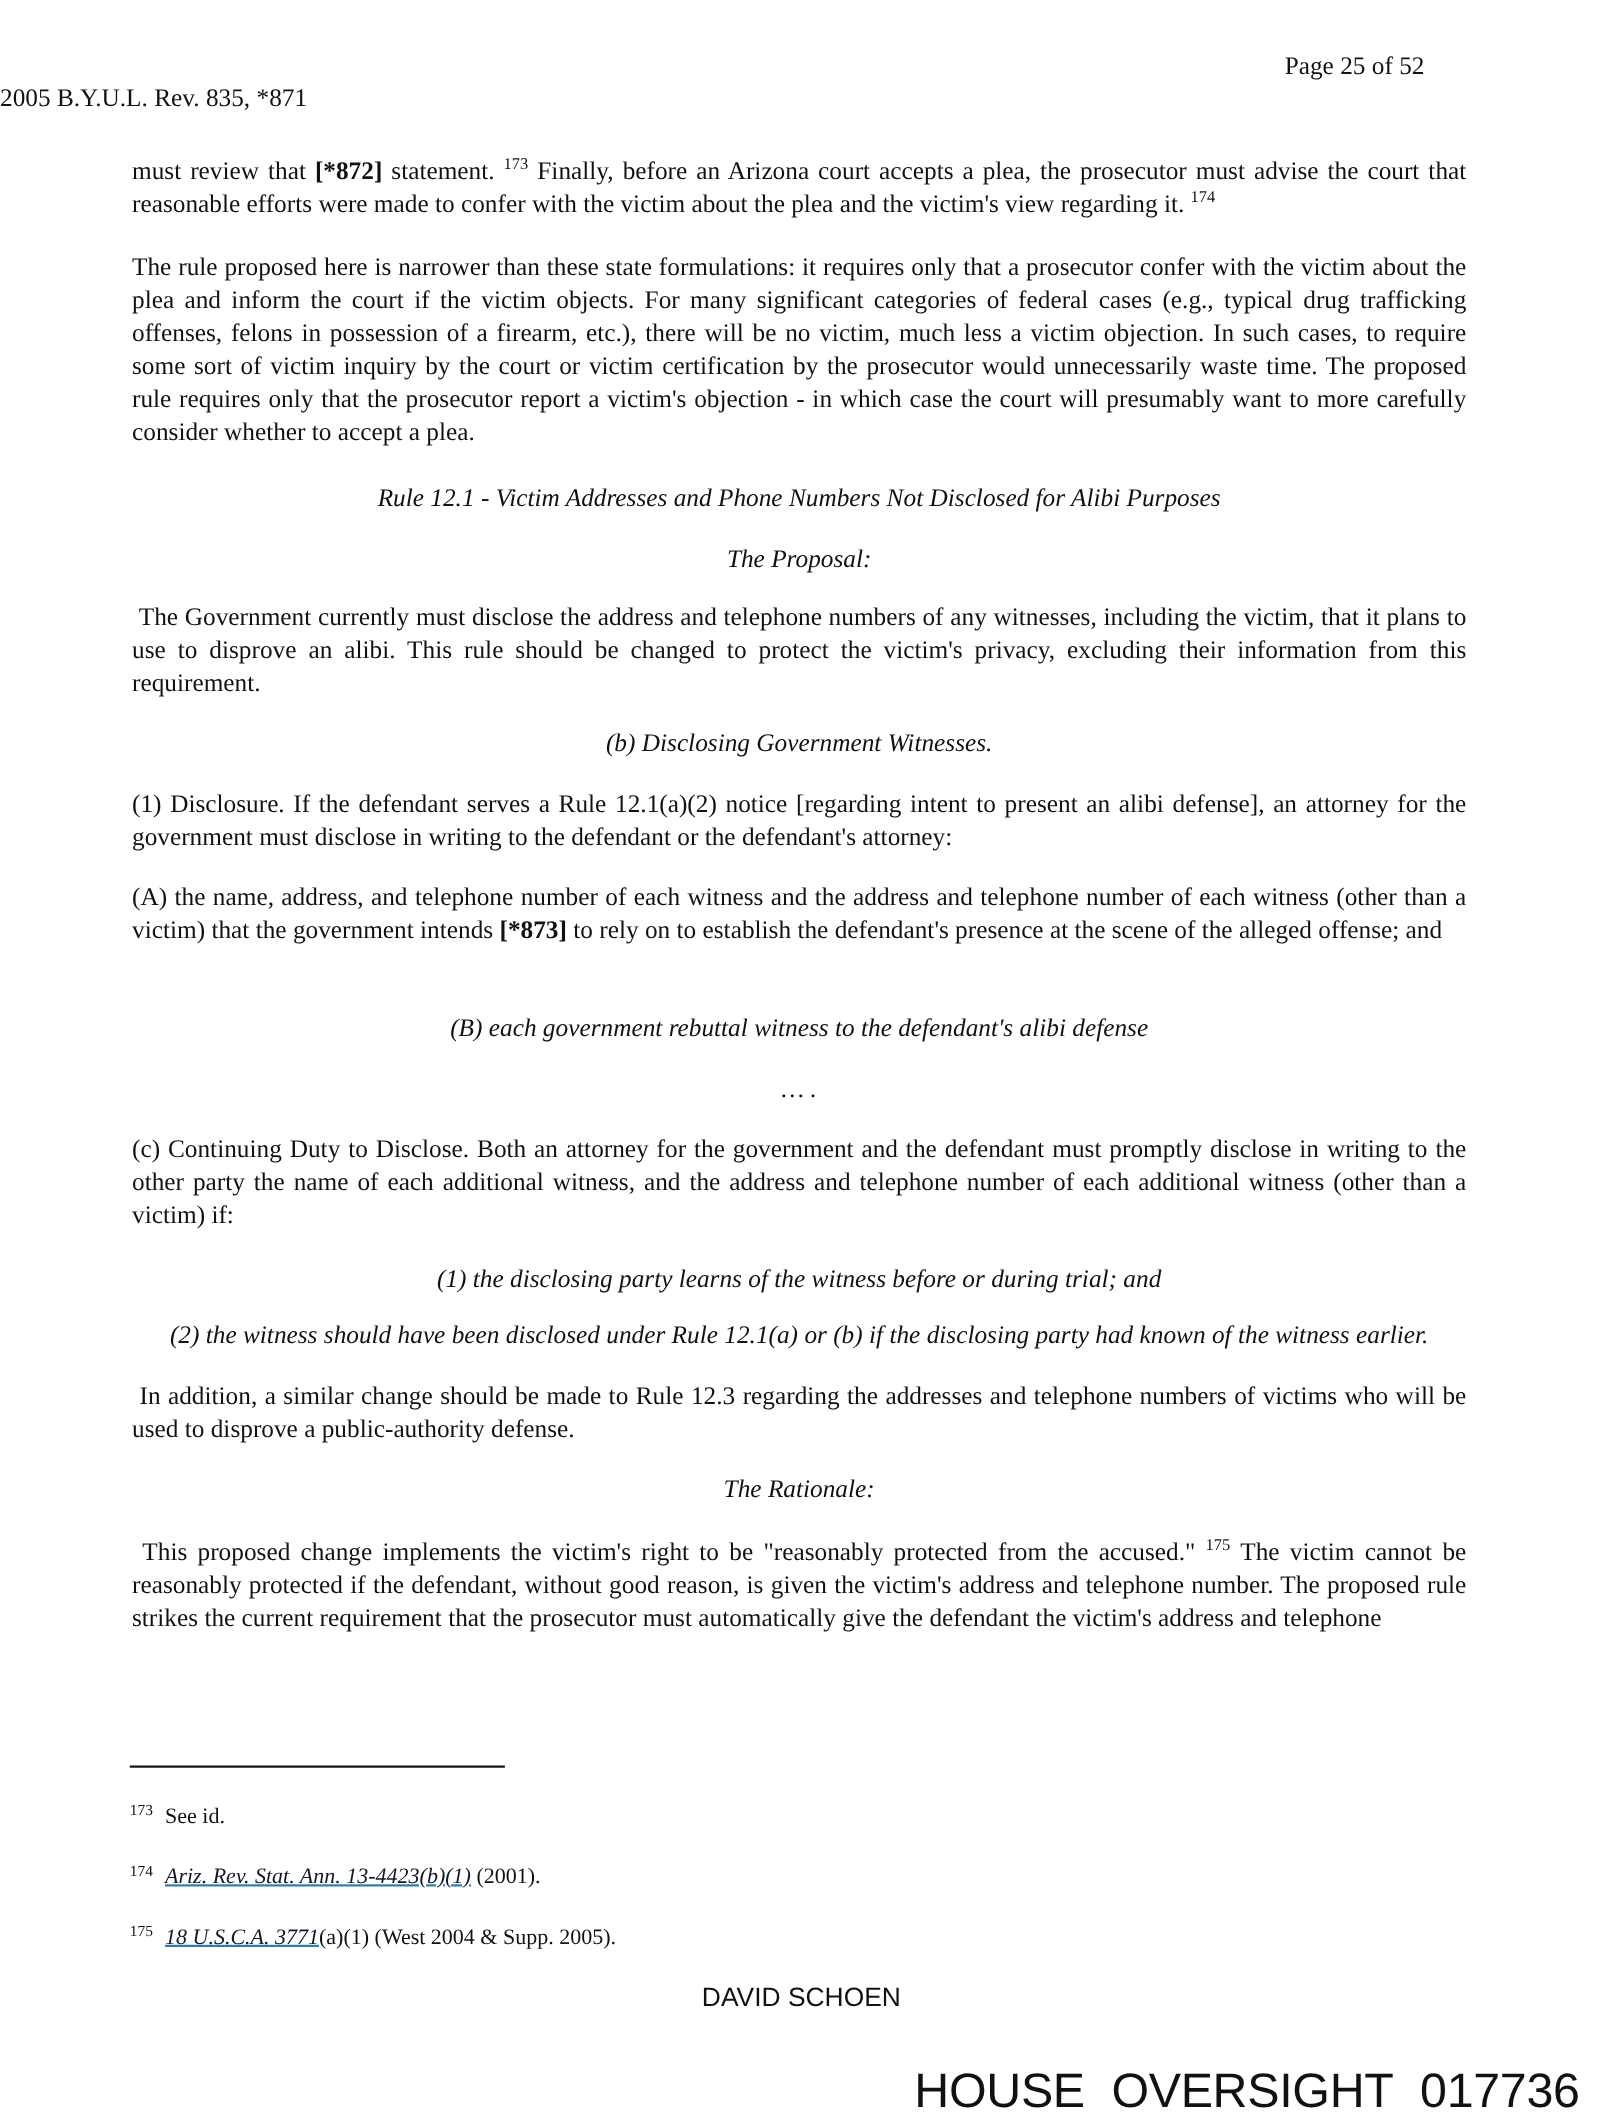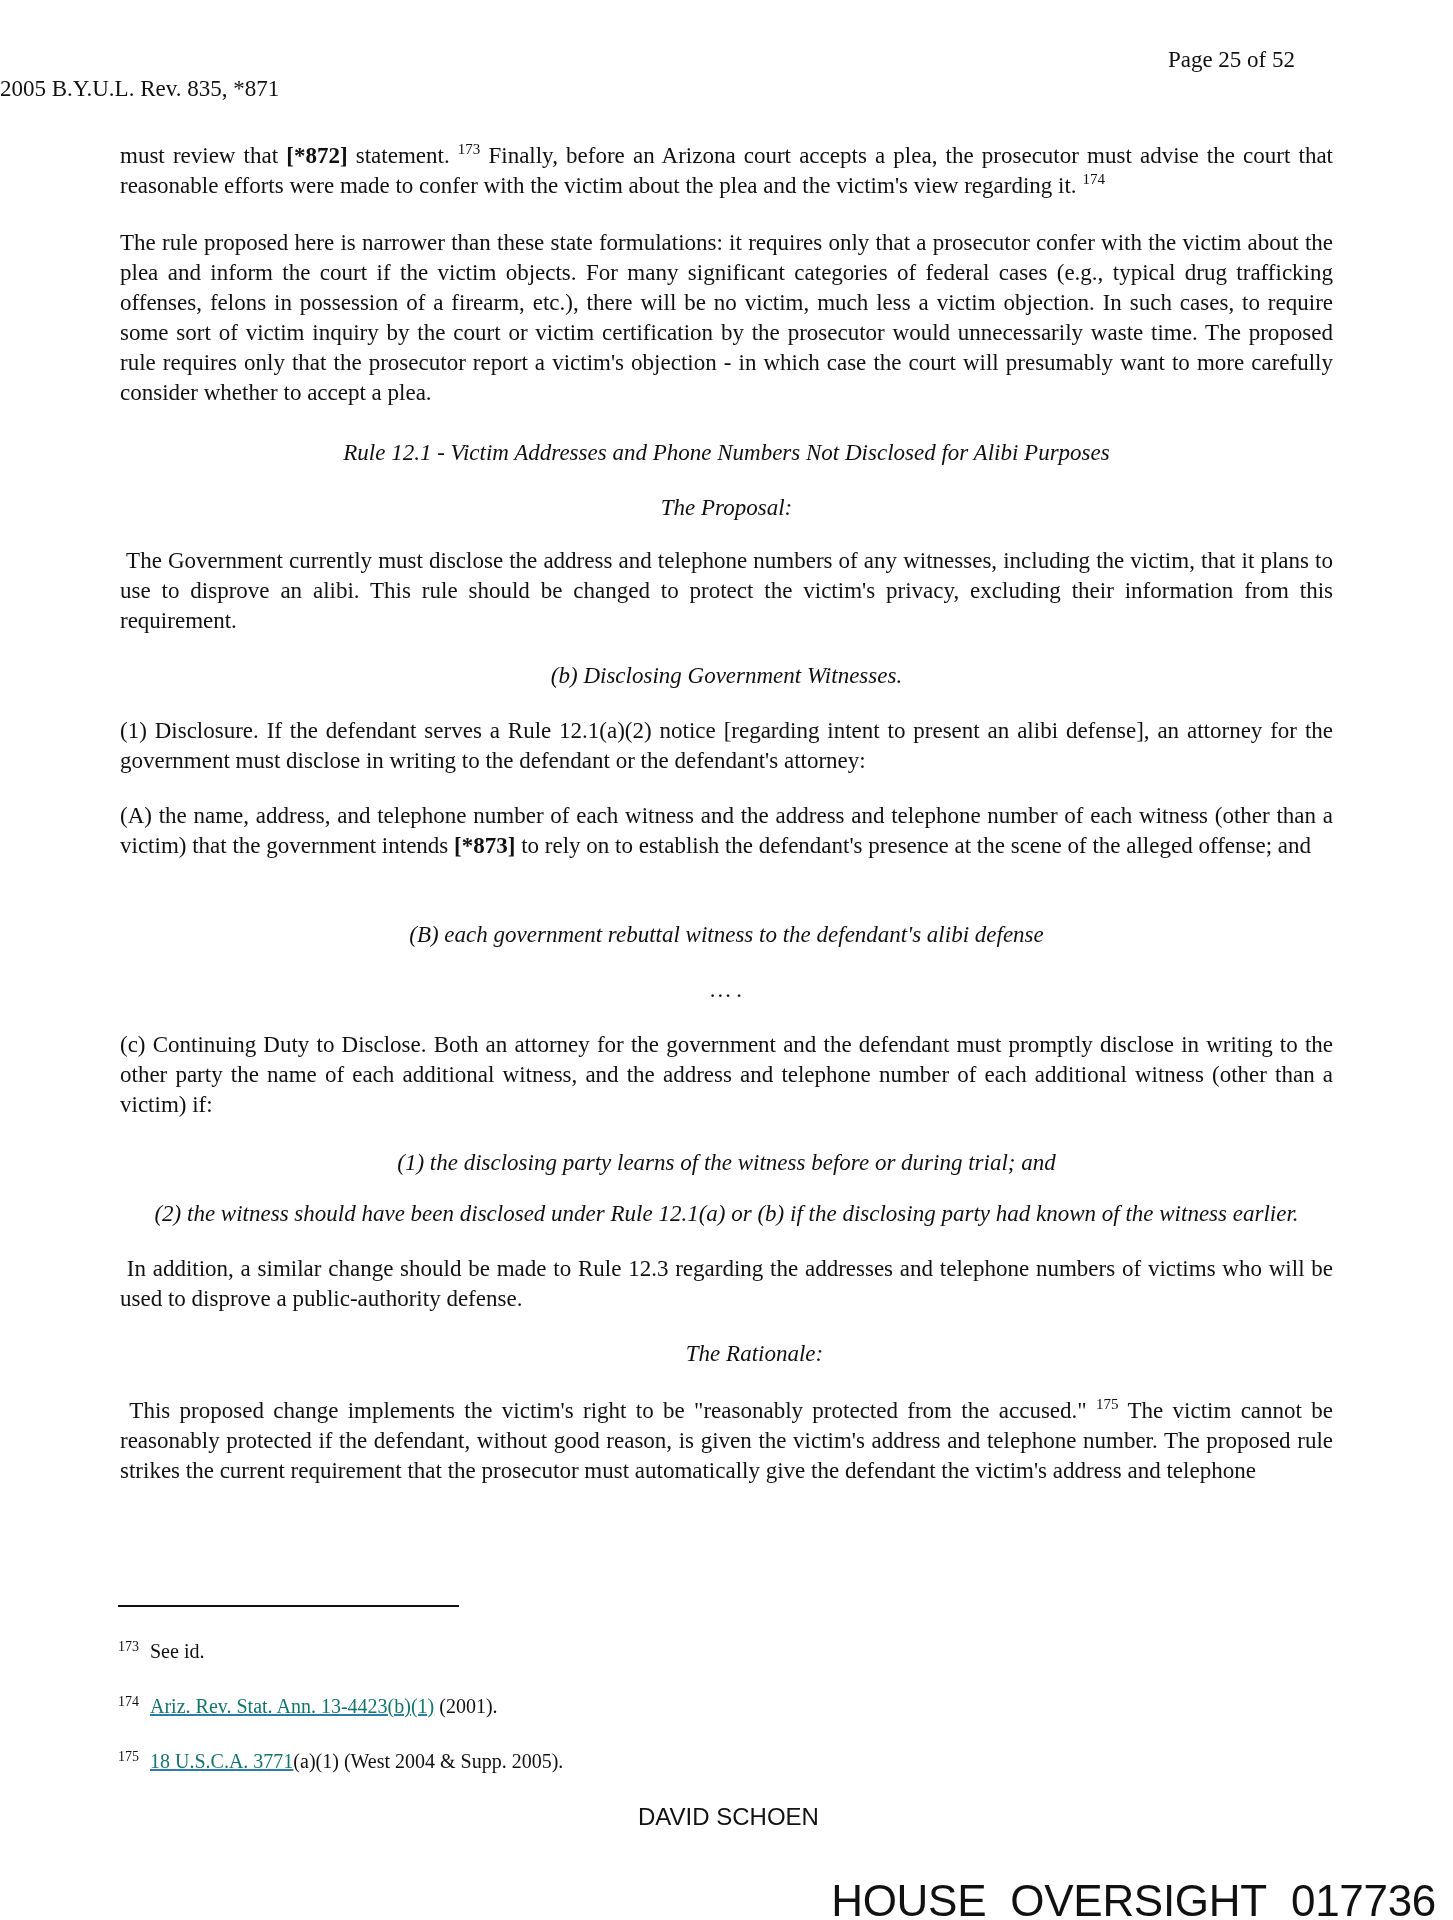--- a/index.html
+++ b/index.html
@@ -8,21 +8,21 @@
   .sans { font-family: "Liberation Sans", "DejaVu Sans", sans-serif; }
   .para { position: absolute; left: 120px; width: 1213px; font-size: 23px; line-height: 30px; text-align: justify; margin: 0; }
   .single { text-align: center; white-space: nowrap; font-style: italic; }
   .sup { font-size: 15px; vertical-align: 9px; line-height: 0; }
   .pin { font-weight: bold; }
   .hdr-page { position: absolute; top: 47px; right: 158px; font-size: 23px; }
   .hdr-cite { position: absolute; top: 76px; left: 0; width: 1410px; font-size: 23px; }
   .fn-rule { position: absolute; left: 118px; top: 1605px; width: 341px; height: 2px; background: #111111; }
   .fn { position: absolute; left: 118px; font-size: 20px; line-height: 24px; white-space: nowrap; }
   .fn-num { font-size: 14px; vertical-align: 7px; line-height: 0; display: inline-block; width: 32px; }
-  .fn-link { color: #0f766e; text-decoration: underline; text-decoration-color: #2a7fa8; cursor: pointer; }
+  .fn-link { color: #0f172a; font-style: italic; text-decoration: underline; text-decoration-color: #2a7fa8; cursor: pointer; }
   .footer-name { position: absolute; top: 1803px; left: 0; width: 1453px; text-align: center; font-size: 24px; padding-left: 2px; }
   .bates { position: absolute; top: 1876px; right: 17px; font-size: 44px; letter-spacing: -0.3px; }
 </style>
 </head>
 <body>
 
 <div class="hdr-page serif">Page 25 of 52</div>
 <div class="hdr-cite serif">2005 B.Y.U.L. Rev. 835, *871</div>
 
 <p class="para serif" style="top:141px;"><span>must review that </span><span class="pin">[*872]</span><span> statement. </span><span class="sup">173</span><span> Finally, before an Arizona court accepts a plea, the prosecutor must advise the court that reasonable efforts were made to confer with the victim about the plea and the victim's view regarding it. </span><span class="sup">174</span></p>
@@ -46,21 +46,21 @@
 <p class="para serif single" style="top:975px;">… .</p>
 
 <p class="para serif" style="top:1030px;">(c) Continuing Duty to Disclose. Both an attorney for the government and the defendant must promptly disclose in writing to the other party the name of each additional witness, and the address and telephone number of each additional witness (other than a victim) if:</p>
 
 <p class="para serif single" style="top:1148px;">(1) the disclosing party learns of the witness before or during trial; and</p>
 
 <p class="para serif single" style="top:1199px;">(2) the witness should have been disclosed under Rule 12.1(a) or (b) if the disclosing party had known of the witness earlier.</p>
 
 <p class="para serif" style="top:1254px; white-space: pre-wrap;"> In addition, a similar change should be made to Rule 12.3 regarding the addresses and telephone numbers of victims who will be used to disprove a public-authority defense.</p>
 
-<p class="para serif single" style="top:1339px;margin-left:28px;">The Rationale:</p>
+<p class="para serif single" style="top:1339px;">The Rationale:</p>
 
 <p class="para serif" style="top:1396px; white-space: pre-wrap;"><span> This proposed change implements the victim's right to be "reasonably protected from the accused." </span><span class="sup">175</span><span> The victim cannot be reasonably protected if the defendant, without good reason, is given the victim's address and telephone number. The proposed rule strikes the current requirement that the prosecutor must automatically give the defendant the victim's address and telephone</span></p>
 
 <div class="fn-rule"></div>
 
 <div class="fn serif" style="top:1639px;">
   <span class="fn-num">173</span><span>See id.</span>
 </div>
 
 <div class="fn serif" style="top:1694px;">

